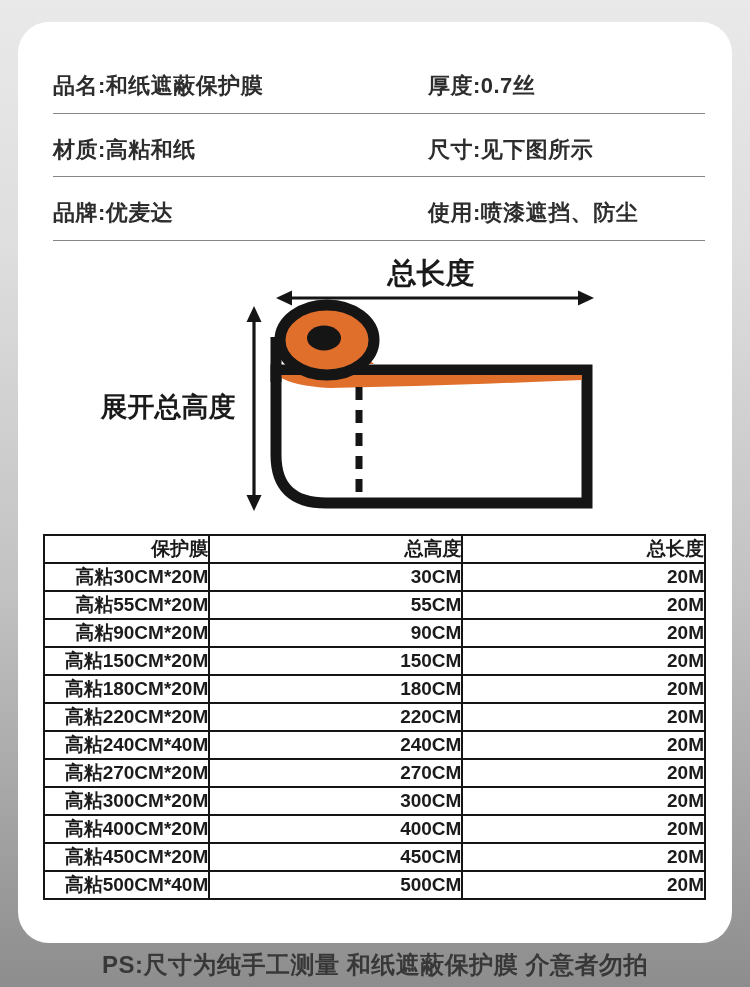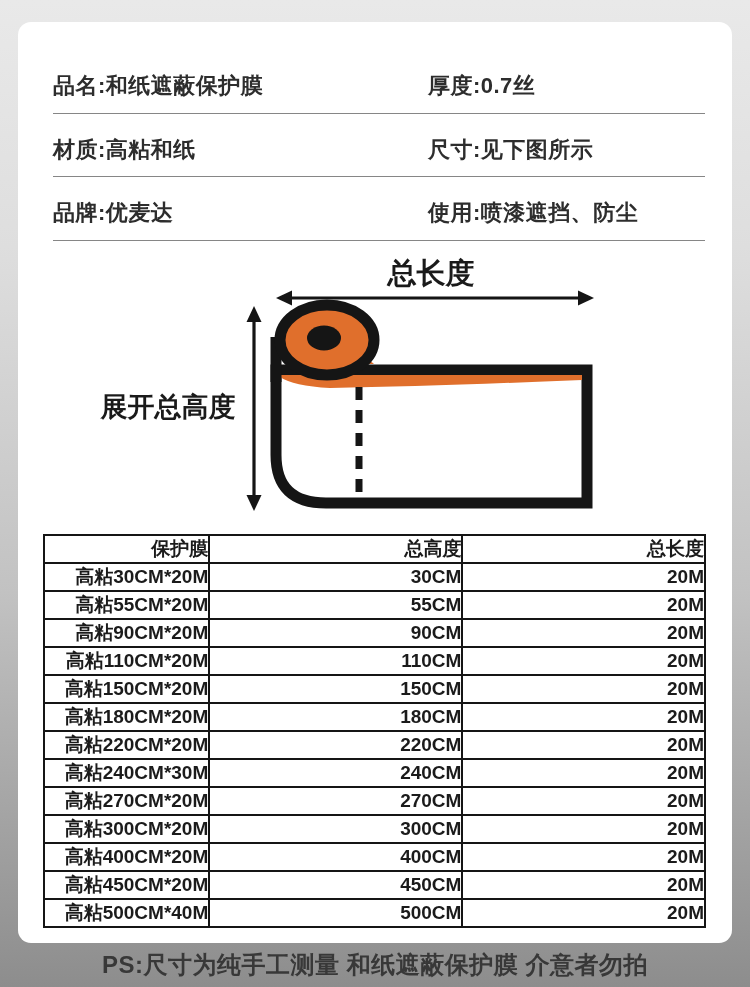--- a/index.html
+++ b/index.html
@@ -3,21 +3,21 @@
 <meta charset="utf-8">
 <style>
   html,body { margin:0; padding:0; }
   body {
     width:750px; height:987px; overflow:hidden; position:relative;
     background:linear-gradient(180deg,#e9e9e9 0%,#dedede 25%,#c2c2c2 60%,#8d8d8d 100%);
     font-family:"Liberation Sans","DejaVu Sans",sans-serif;
   }
   .card {
     position:absolute; left:18px; top:22px; width:714px; height:921px;
-    background:#ffffff; border-radius:13px;
+    background:#ffffff; border-radius:31px;
   }
   
   .specs { position:absolute; top:28px; left:35px; width:652px; }
   .spec-row {
     height:63.5px; box-sizing:border-box; display:flex; align-items:center;
     padding-top:10px; border-bottom:1px solid #868686;
     font-size:22px; font-weight:600; color:#2d2d2d; letter-spacing:0.5px;
   }
   .spec-left { width:57.5%; }
   .spec-right { flex:1; }
@@ -115,41 +115,36 @@
           <td>高粘55CM*20M</td>
           <td>55CM</td>
           <td>20M</td>
         </tr>
         <tr>
           <td>高粘90CM*20M</td>
           <td>90CM</td>
           <td>20M</td>
         </tr>
         <tr>
-          <td>高粘110CM*20M</td>
-          <td>110CM</td>
-          <td>20M</td>
-        </tr>
-        <tr>
           <td>高粘150CM*20M</td>
           <td>150CM</td>
           <td>20M</td>
         </tr>
         <tr>
           <td>高粘180CM*20M</td>
           <td>180CM</td>
           <td>20M</td>
         </tr>
         <tr>
           <td>高粘220CM*20M</td>
           <td>220CM</td>
           <td>20M</td>
         </tr>
         <tr>
-          <td>高粘240CM*30M</td>
+          <td>高粘240CM*40M</td>
           <td>240CM</td>
           <td>20M</td>
         </tr>
         <tr>
           <td>高粘270CM*20M</td>
           <td>270CM</td>
           <td>20M</td>
         </tr>
         <tr>
           <td>高粘300CM*20M</td>

